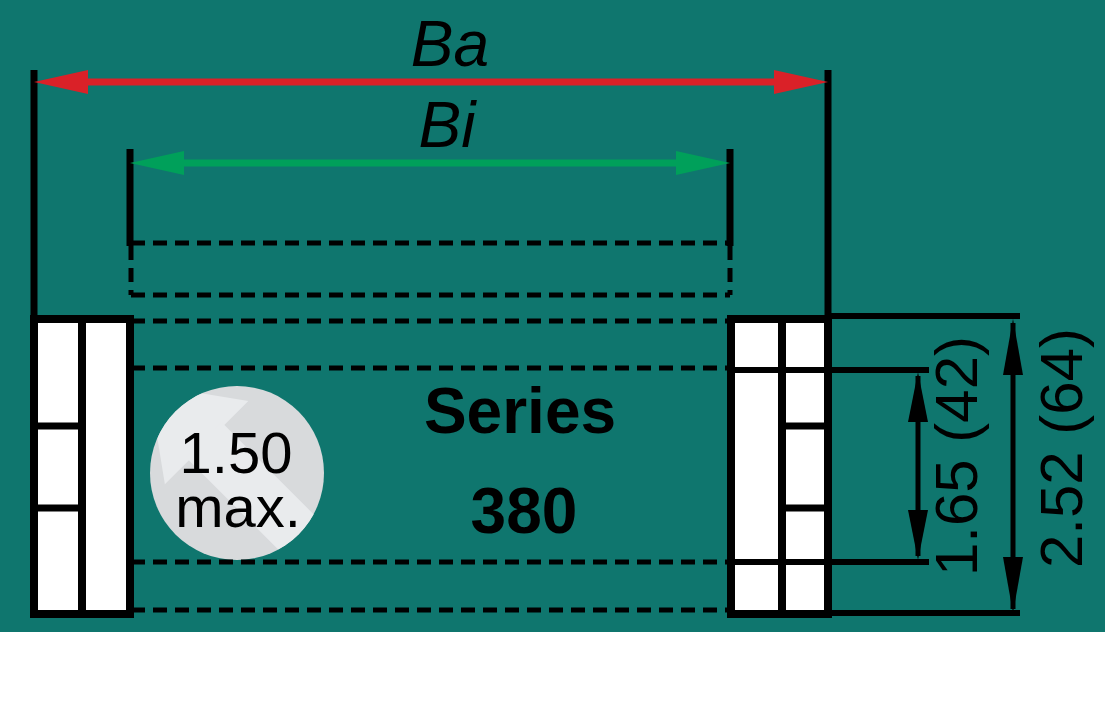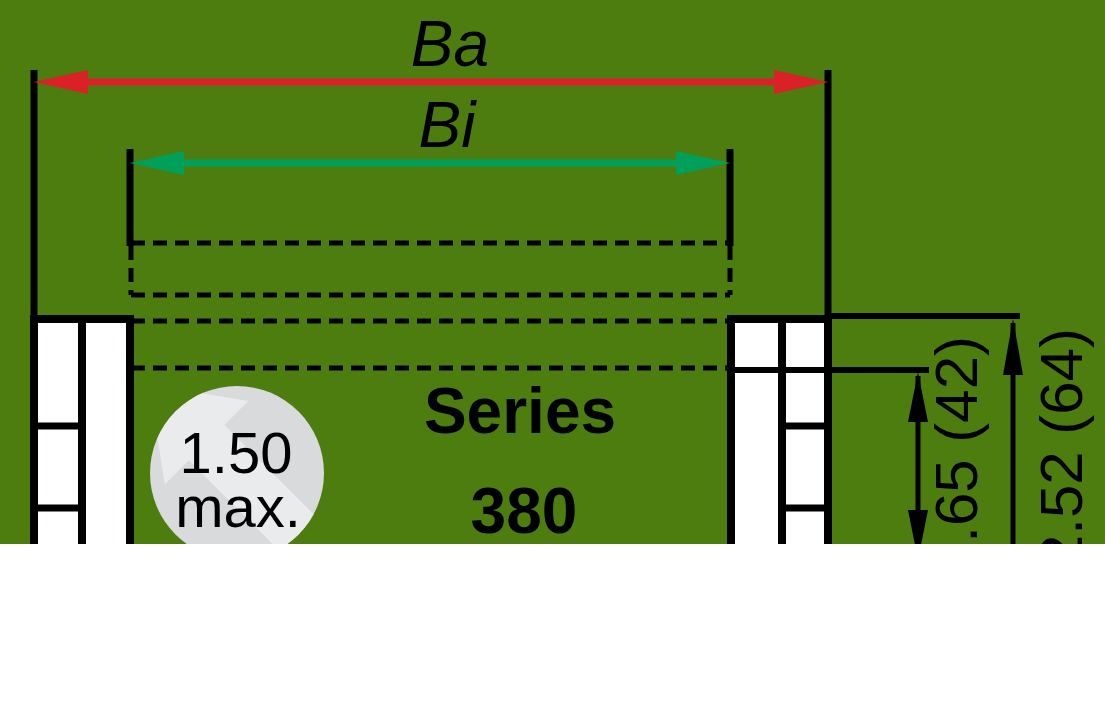--- a/index.html
+++ b/index.html
@@ -1,16 +1,16 @@
 <!DOCTYPE html>
 <html><head>
 <meta charset="utf-8">
 <style>
   html,body{margin:0;padding:0;background:#ffffff;}
-  .stage{position:relative;width:1105px;height:544px;background:#4d7c0f;overflow:hidden;}
+  .stage{position:relative;width:1105px;height:632px;background:#0f766e;overflow:hidden;}
   svg{position:absolute;top:0;left:0;}
   
   .k{stroke:#000000;fill:none;}
   .w8{stroke-width:8;}
   .w7{stroke-width:7;}
   .w6{stroke-width:6;}
   .w5{stroke-width:5;}
   .dash{stroke:#000000;fill:none;stroke-width:5;stroke-dasharray:14 8;}
   .blk{fill:#ffffff;stroke:#000000;stroke-width:8;}
   

